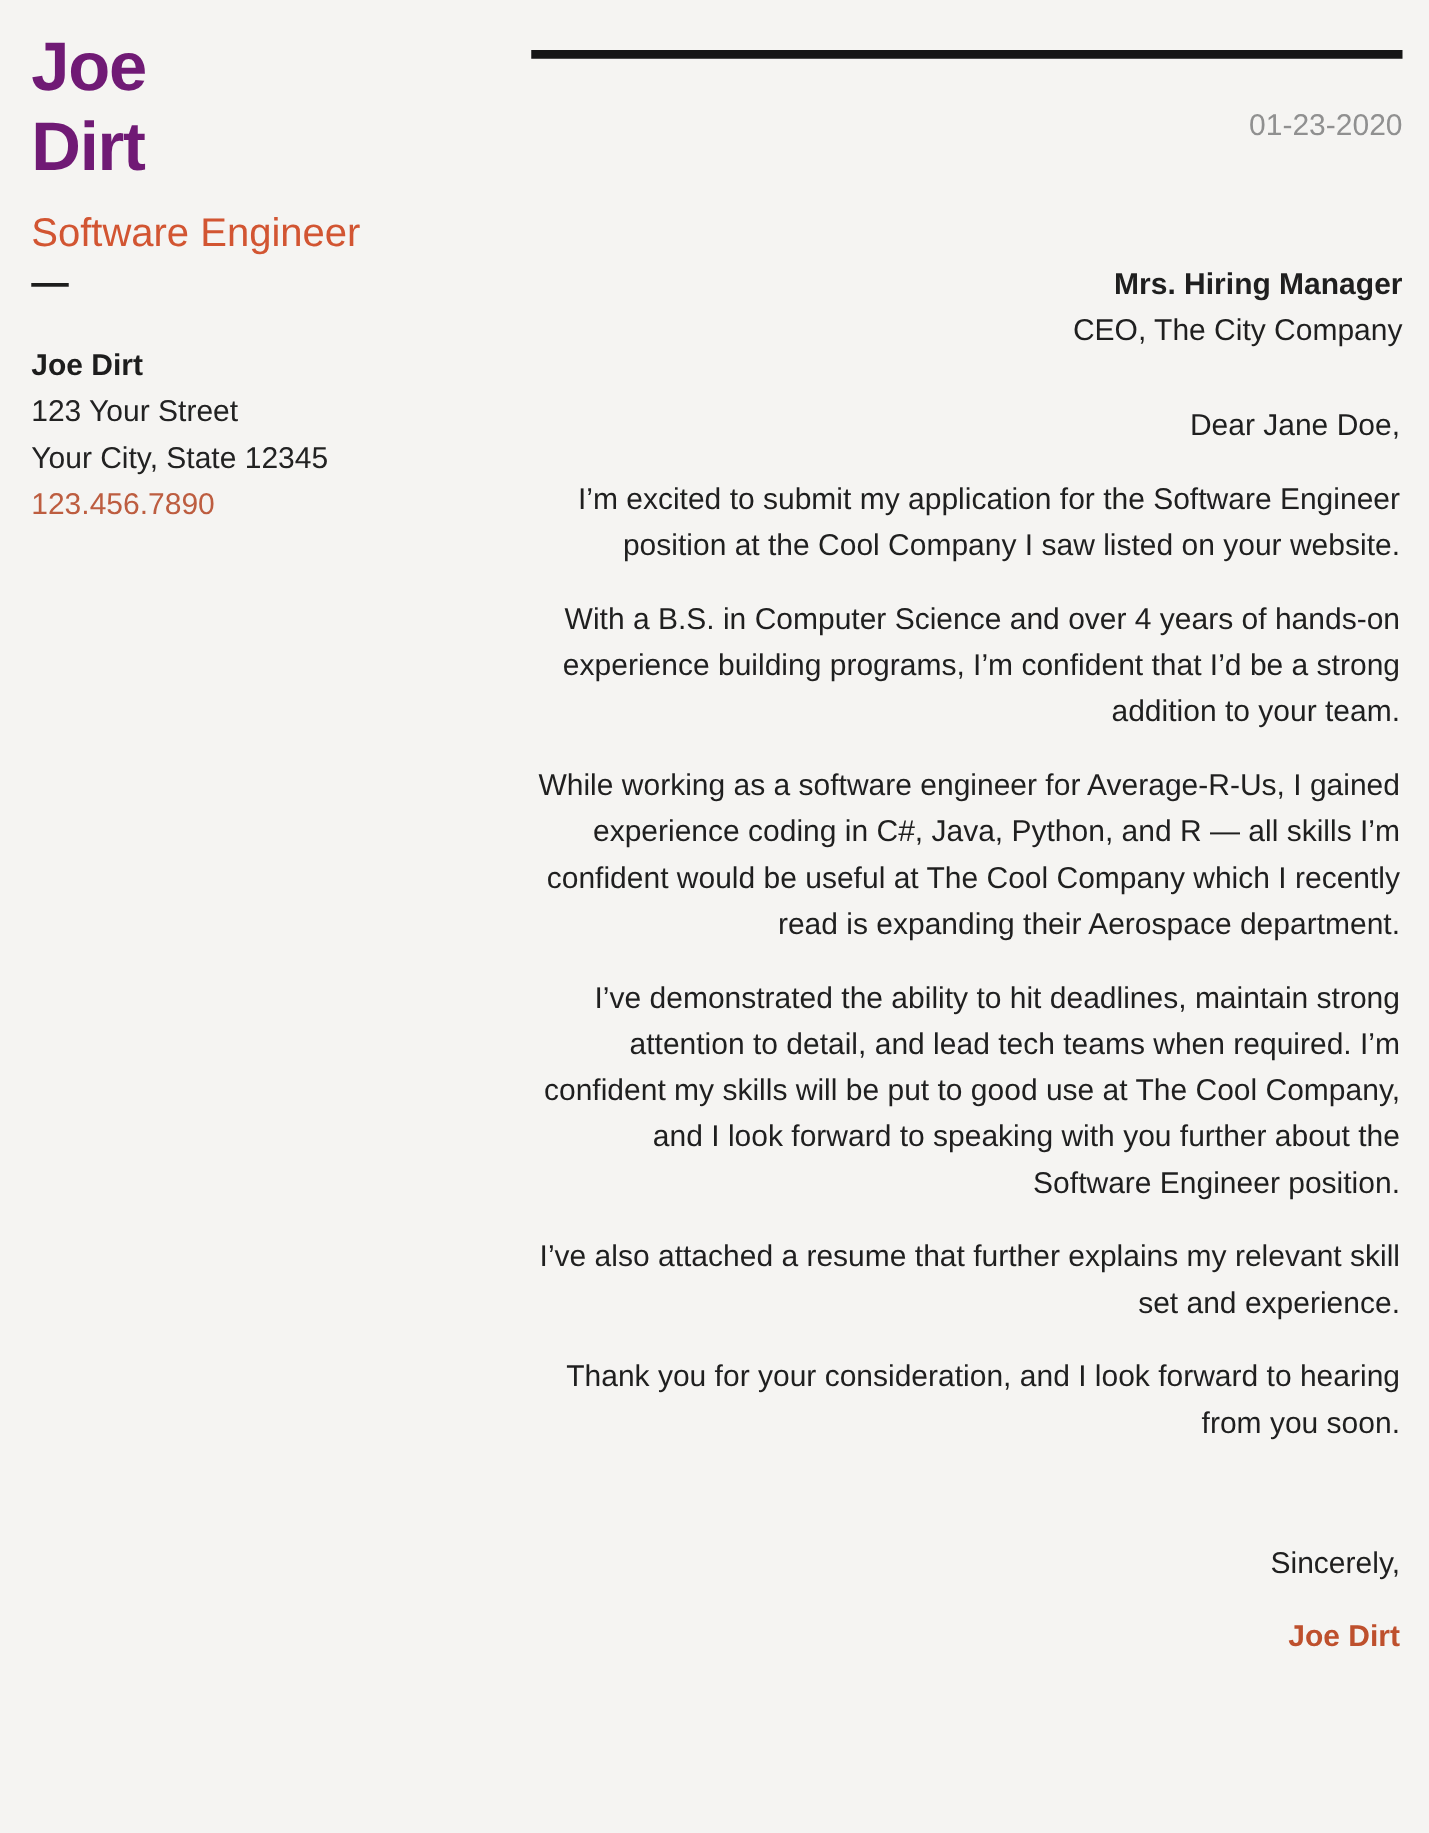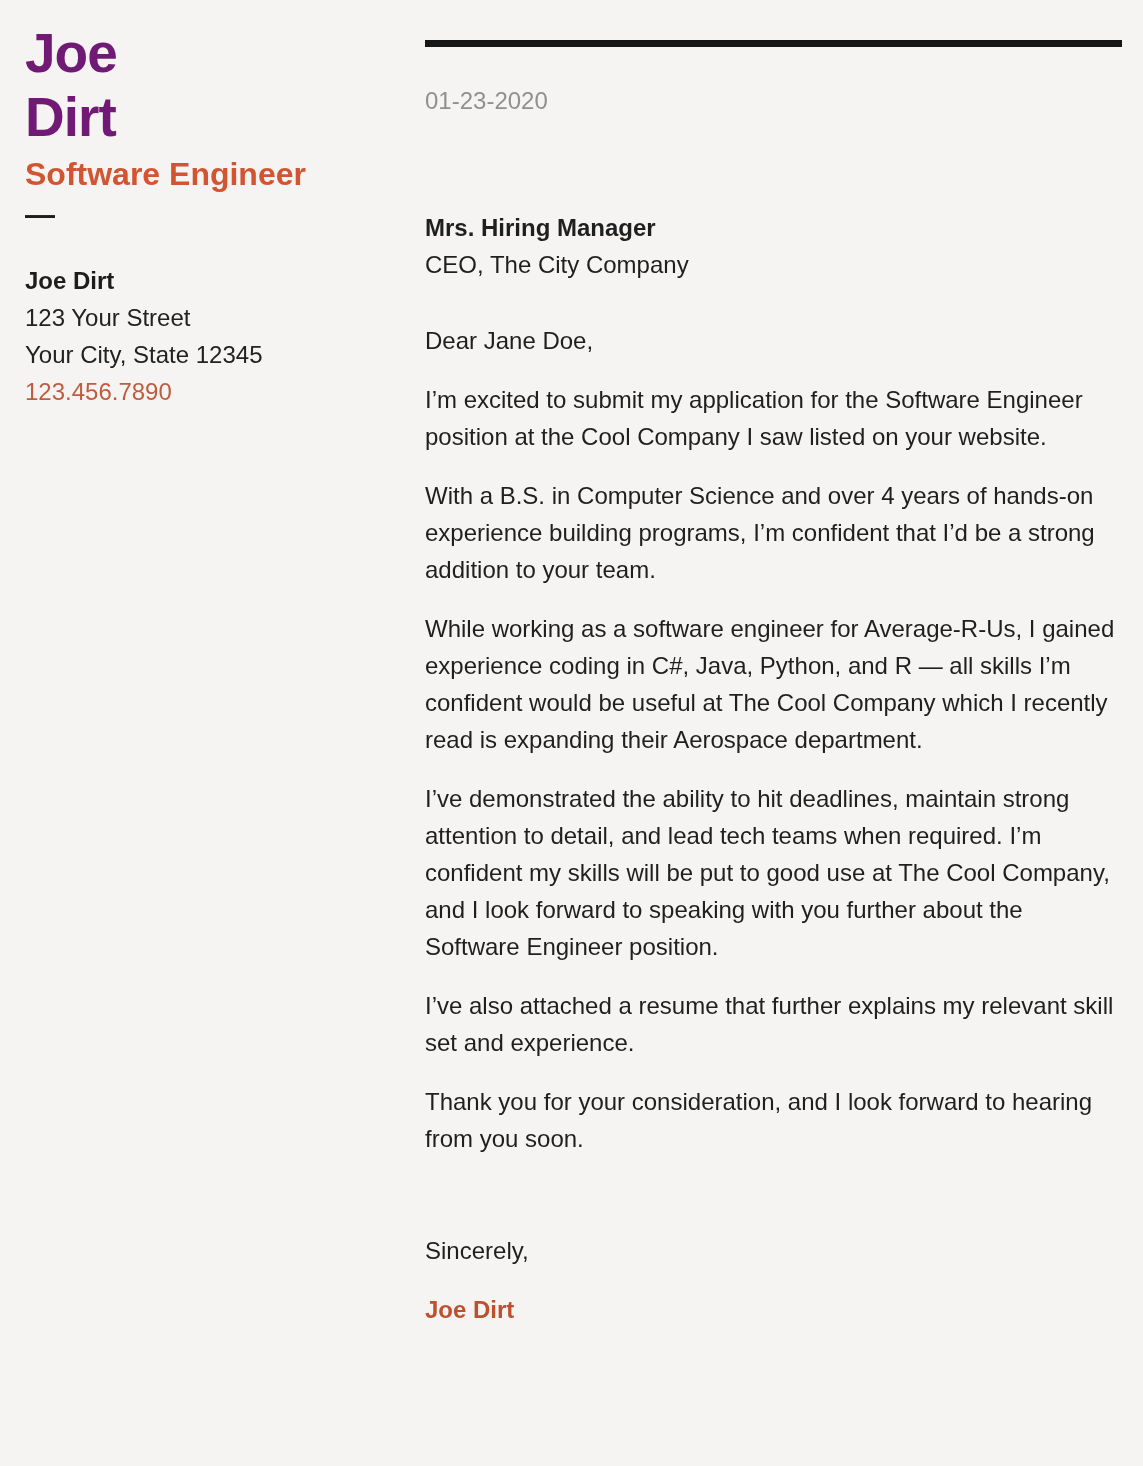--- a/index.html
+++ b/index.html
@@ -28,24 +28,24 @@
   }
   .name-heading {
     margin: 0;
     font-size: 55px;
     line-height: 64px;
     font-weight: 800;
     letter-spacing: -1px;
     color: #701a75;
   }
   .job-title {
-    margin-top: 4px;
+    margin-top: 16px;
     font-size: 32px;
     line-height: 42px;
-    font-weight: 700;
+    font-weight: 400;
     color: #d25532;
   }
   .divider-dash {
     font-size: 30px;
     line-height: 40px;
     font-weight: 900;
     color: #1d1d1d;
   }
   .contact {
     margin-top: 27px;
@@ -62,20 +62,21 @@
     text-decoration: none;
     display: block;
   }
 
   
   .letter {
     position: absolute;
     left: 425px;
     top: 0;
     width: 697px;
+    text-align: right;
   }
   .top-rule {
     margin-top: 40px;
     height: 7px;
     width: 697px;
     background: #161616;
   }
   .date {
     margin-top: 35px;
     font-size: 24px;

